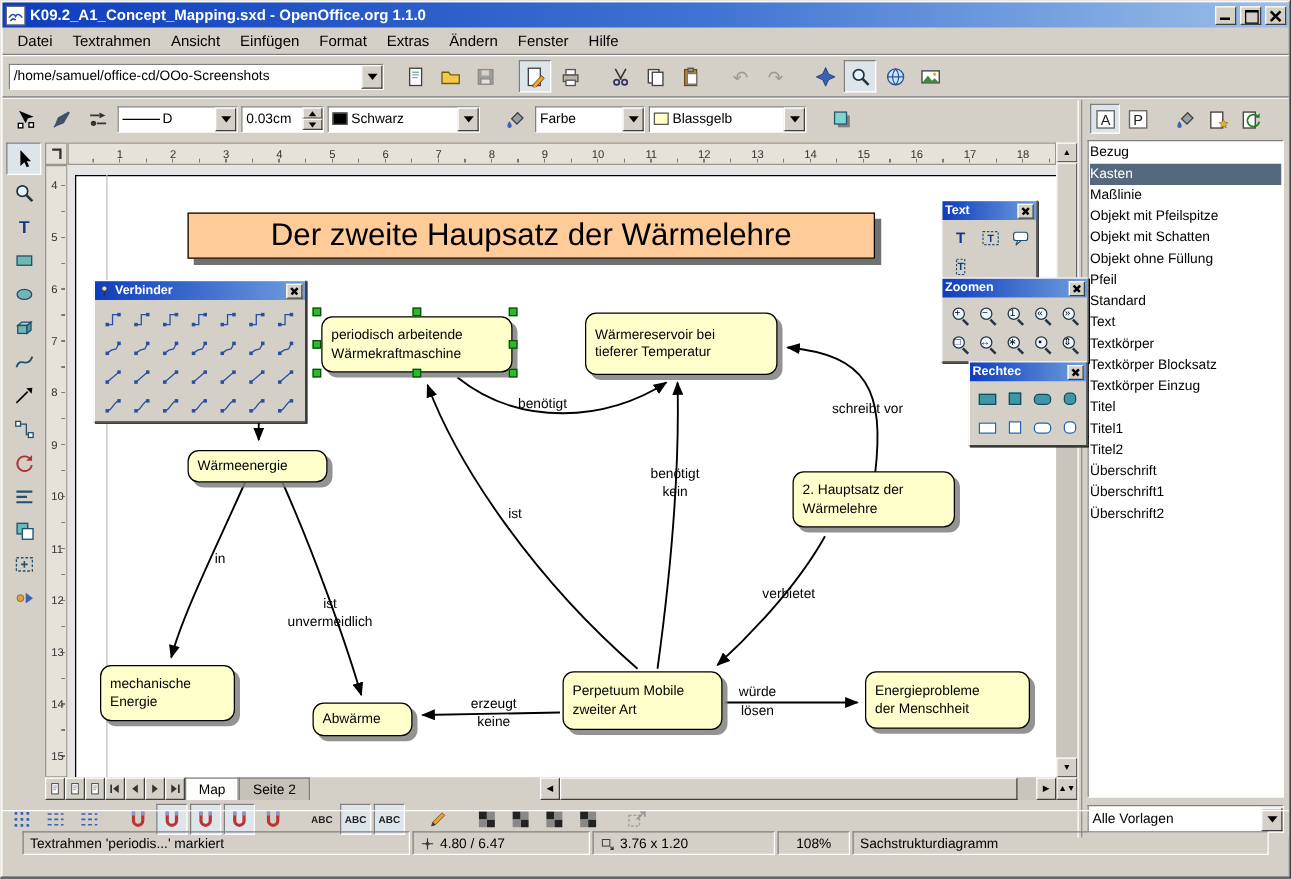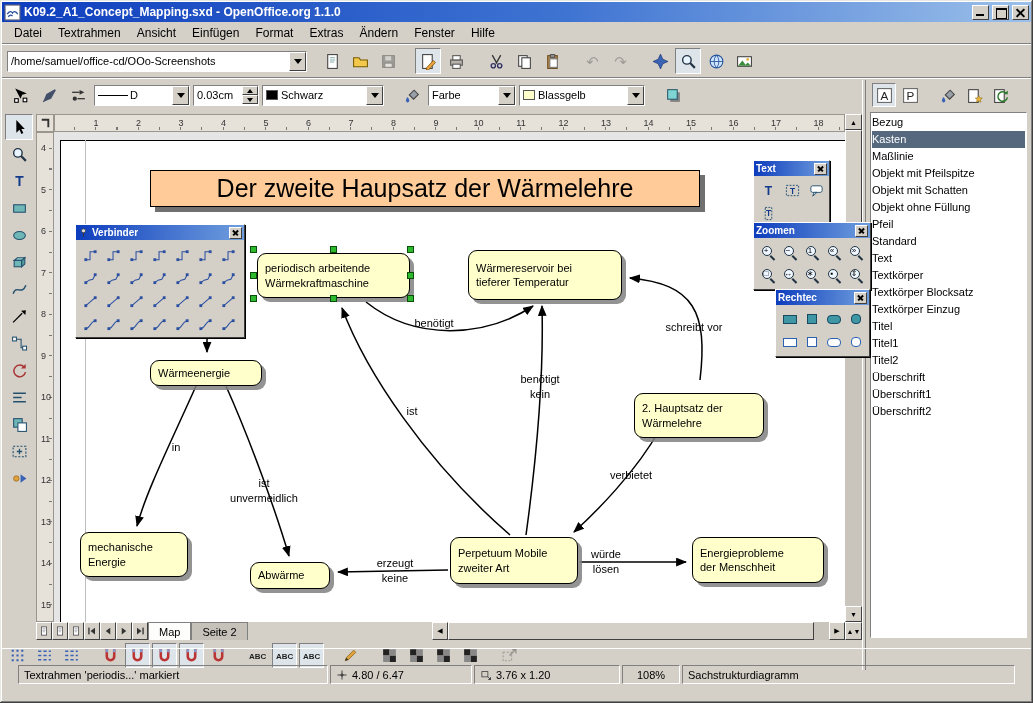--- a/index.html
+++ b/index.html
@@ -709,21 +709,21 @@
       
         <div class="cnode" style="left: 414px; top: 118px; width: 154px; height: 50px;">
           <span>Wärmereservoir bei
 tieferer Temperatur</span>
         </div>
       
         <div class="cnode" style="left: 96px; top: 228px; width: 112px; height: 26px;">
           <span>Wärmeenergie</span>
         </div>
       
-        <div class="cnode" style="left: 580px; top: 261px; width: 130px; height: 45px;">
+        <div class="cnode" style="left: 580px; top: 245px; width: 130px; height: 45px;">
           <span>2. Hauptsatz der
 Wärmelehre</span>
         </div>
       
         <div class="cnode" style="left: 26px; top: 400px; width: 108px; height: 45px;">
           <span>mechanische
 Energie</span>
         </div>
       
         <div class="cnode" style="left: 196px; top: 430px; width: 80px; height: 27px;">
@@ -1234,20 +1234,26 @@
         <div class="stitem">Textkörper</div>
         <div class="stitem">Textkörper Blocksatz</div>
         <div class="stitem">Textkörper Einzug</div>
         <div class="stitem">Titel</div>
         <div class="stitem">Titel1</div>
         <div class="stitem">Titel2</div>
         <div class="stitem">Überschrift</div>
         <div class="stitem">Überschrift1</div>
         <div class="stitem">Überschrift2</div>
       </div>
+    <div class="combo stfilter">
+      <span>Alle Vorlagen</span>
+      <span class="dd">
+          <i class="tri"></i>
+        </span>
+    </div>
   </div>
 
   <div class="statusbar">
     <div class="sfield" style="width:310px">
       <span>Textrahmen 'periodis...' markiert</span>
     </div>
     <div class="sfield" style="width:142px">
       <svg class="ic14" viewBox="0 0 16 16" style="width:12px;height:12px">
           <use href="#sym-posicon"></use>
         </svg>

